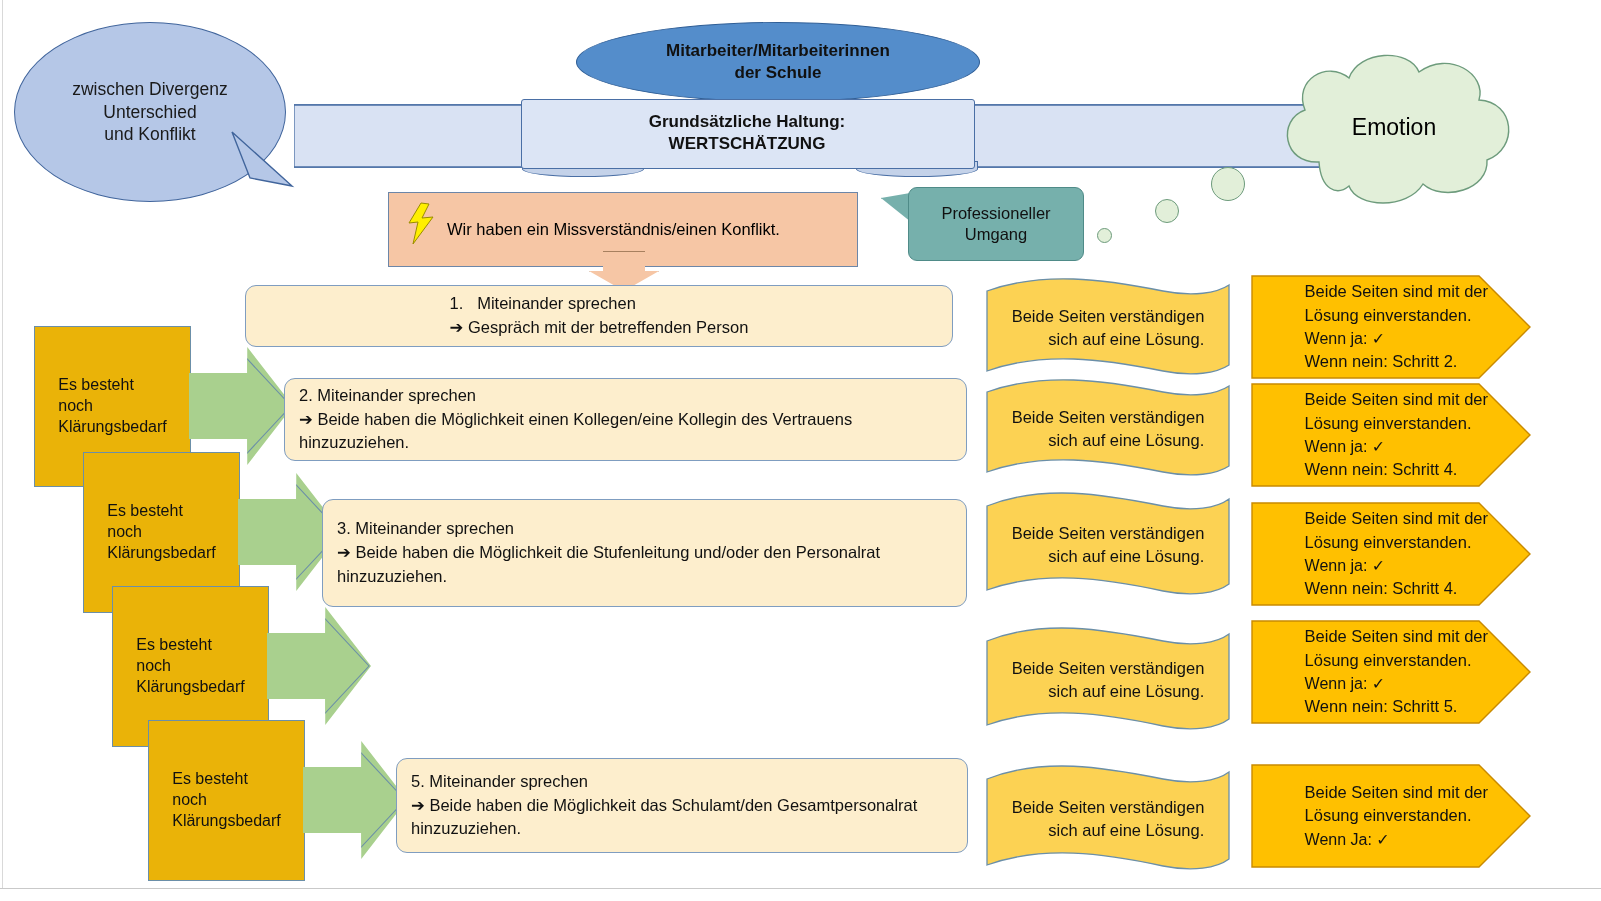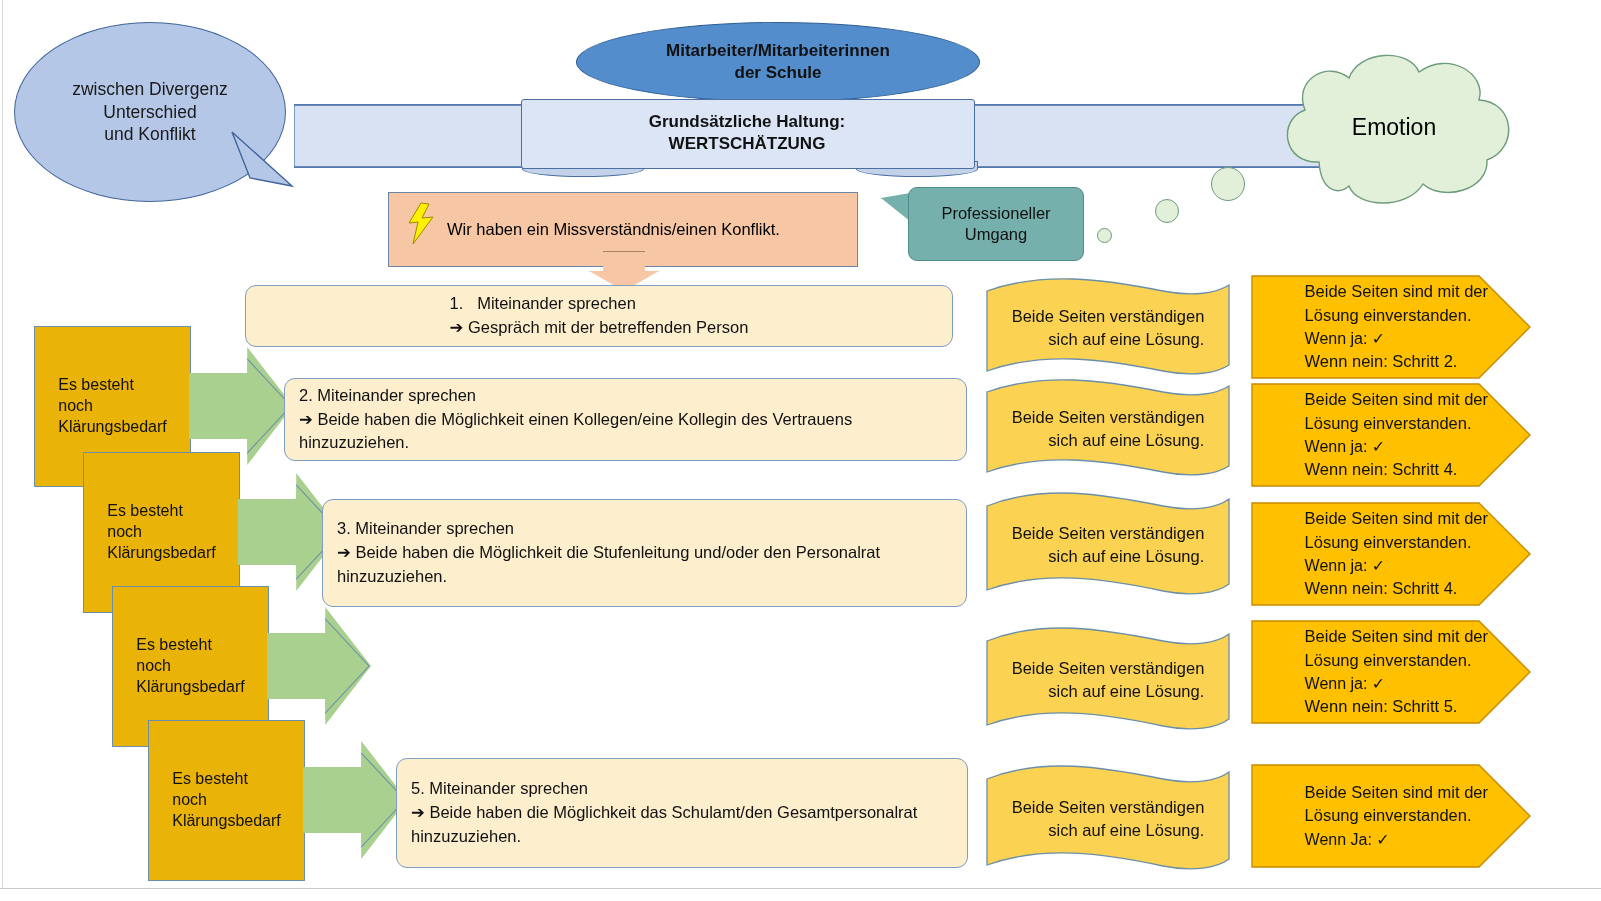--- a/index.html
+++ b/index.html
@@ -230,21 +230,21 @@
     <div class="txt">
       <div class="step-title">
         <span>3.</span>
         <span class="u">Miteinander sprechen</span>
       </div>
       <div>➔ Beide haben die Möglichkeit die Stufenleitung und/oder den Personalrat hinzuzuziehen.</div>
     </div>
   </div>
 
 
-  <div class="step-box" style="left:396px;top:758px;width:572px;height:110px;">
+  <div class="step-box" style="left:396px;top:758px;width:572px;height:95px;">
     <div class="txt">
       <div class="step-title">
         <span>5.</span>
         <span class="u">Miteinander sprechen</span>
       </div>
       <div>➔ Beide haben die Möglichkeit das Schulamt/den Gesamtpersonalrat hinzuzuziehen.</div>
     </div>
   </div>
 
   <div class="wave" style="left:983px;top:277px;width:250px;height:102px;">

